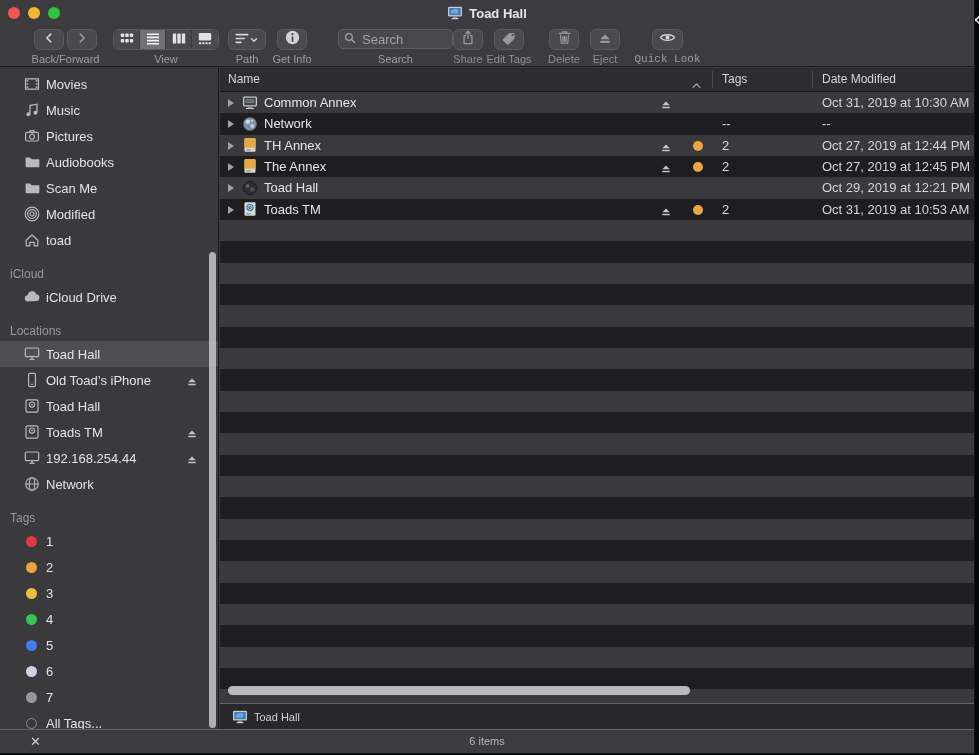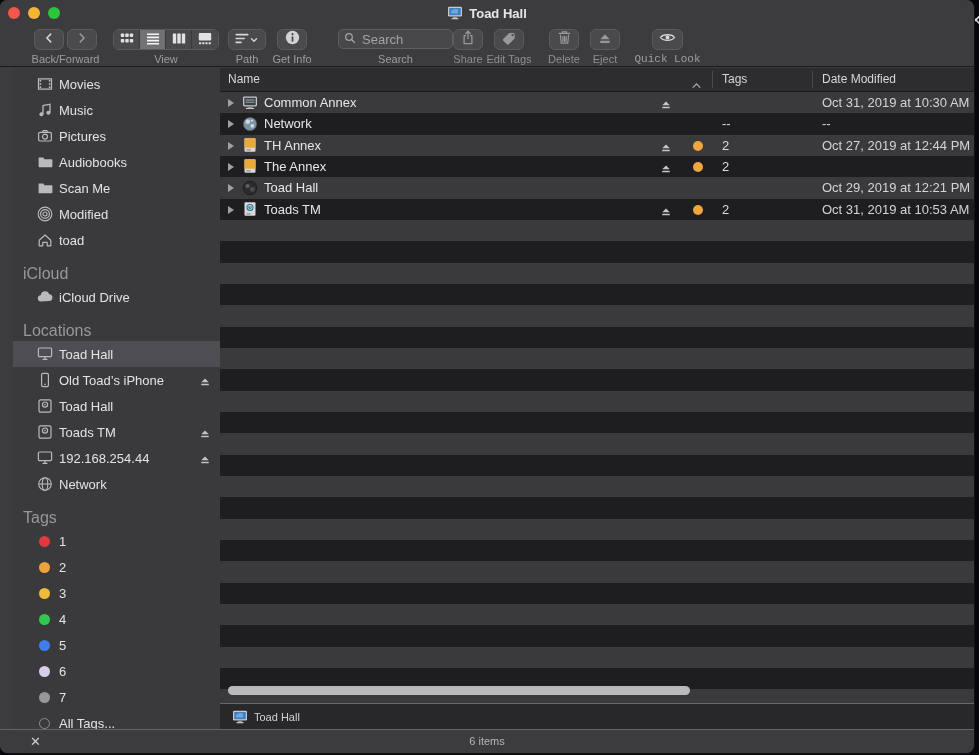--- a/index.html
+++ b/index.html
@@ -1,20 +1,20 @@
 <!DOCTYPE html>
 <html><head>
 <meta charset="utf-8">
 <style>
   html,body{margin:0;padding:0;background:#06070d;width:979px;height:755px;overflow:hidden;
     font-family:"Liberation Sans","DejaVu Sans",sans-serif;-webkit-font-smoothing:antialiased;}
   .desktop{position:absolute;inset:0;width:979px;height:755px;background:#06070d;}
   .artifact-x{position:absolute;left:970px;top:12px;color:#e8e8ec;font-size:14px;z-index:0;}
   .window{position:absolute;left:0;top:0;width:974px;height:753px;background:#3c3c3e;
-    border-radius:8px;overflow:hidden;box-shadow:0 0 0 1px #121214;z-index:1;}
+    border-radius:0;overflow:hidden;box-shadow:0 0 0 1px #121214;z-index:1;}
   
   .titlebar{position:absolute;left:0;top:0;right:0;height:26px;background:#3c3c3e;}
   .traffic{position:absolute;left:8px;top:7px;display:flex;gap:8px;}
   .tl{width:12px;height:12px;border-radius:50%;display:inline-block;}
   .tl.red{background:#f4564e;}.tl.yellow{background:#f5b52e;}.tl.green{background:#2cc63d;}
   .title-wrap{position:absolute;left:0;right:0;top:0;height:26px;display:flex;align-items:center;justify-content:center;gap:6px;}
   .title{color:#e6e6e9;font-size:13px;font-weight:bold;}
   .proxy-icon svg,.pb-icon svg{display:block;}
   
   .toolbar{position:absolute;left:0;top:26px;right:0;height:41px;background:#3c3c3e;
@@ -32,23 +32,23 @@
     color:#e2e2e5;border-right:1px solid #3a3a3c;box-sizing:border-box;}
   .seg .sg:last-child{border-right:none;}
   .seg .sg.sel{background:#717176;color:#f5f5f7;}
   .searchbox{width:115px;height:20px;background:#48484b;border:1px solid #5d5d62;border-radius:5px;
     display:flex;align-items:center;padding:0 5px;box-sizing:border-box;gap:4px;color:#a2a2a7;}
   .searchbox input{flex:1;min-width:0;background:transparent;border:none;outline:none;
     color:#e8e8ea;font-size:13px;font-family:inherit;}
   .searchbox input::placeholder{color:#a2a2a7;}
   
   .sidebar{position:absolute;left:0;top:68px;width:219px;bottom:23px;background:#3a3a3d;
-    border-right:1px solid #19191b;box-sizing:border-box;overflow:hidden;margin-left:13px;}
+    border-right:1px solid #19191b;box-sizing:border-box;overflow:hidden;}
   .sb-inner{padding-top:3px;}
-  .sb-header{height:20px;line-height:20px;padding-left:10px;font-size:16px;color:#97979d;margin-top:11px;}
+  .sb-header{height:20px;line-height:20px;padding-left:10px;font-size:12px;color:#97979d;margin-top:11px;}
   .sb-item{position:relative;height:26px;display:flex;align-items:center;}
   .sb-item.sel{background:#4d4d52;}
   .sb-ico{position:absolute;left:24px;width:16px;height:16px;color:#b9b9be;}
   .sb-label{position:absolute;left:46px;right:34px;font-size:13px;color:#e3e3e6;
     white-space:nowrap;overflow:hidden;}
   .sb-eject{position:absolute;right:20px;top:7px;width:12px;height:12px;color:#c3c3c7;}
   .tagdot{position:absolute;left:26px;top:7.5px;width:11px;height:11px;border-radius:50%;}
   .tagdot.outline{background:transparent !important;border:1.4px solid #8c8c91;box-sizing:border-box;}
   .sb-scroll{position:absolute;right:2px;top:184px;width:7px;height:476px;border-radius:4px;
     background:#c7c7c9;opacity:.85;}
@@ -509,20 +509,21 @@
                 <path d="M2.5 2.2c0-.6.4-1 1-1h9c.6 0 1 .4 1 1v8.6h-11Z" fill="#e9a93b"></path>
                 <rect x="4.2" y="12.2" width="4.6" height="1.3" rx="0.6" fill="#8f8f94"></rect>
               </svg></span>
             <span class="r-name">The Annex</span>
             <span class="r-eject"><svg width="12" height="12" viewBox="0 0 14 13">
                 <path d="M2.6 6.8 7 2.4l4.4 4.4Z" fill="currentColor"></path>
                 <rect x="2.6" y="8.4" width="8.8" height="1.9" rx="0.4" fill="currentColor"></rect>
               </svg></span>
             <span class="r-dot" style="background: rgb(239, 166, 62);"></span>
             <span class="r-tags">2</span>
+            <span class="r-date">Oct 27, 2019 at 12:45 PM</span>
           </div>
           <div class="row">
             <span class="disc"></span>
             <span class="r-ico"><svg width="16" height="16" viewBox="0 0 16 16">
                 <circle cx="8" cy="8" r="6.8" fill="#2c2c30"></circle>
                 <circle cx="5.6" cy="6" r="2.1" fill="#5f5f65"></circle>
                 <circle cx="10.4" cy="9.4" r="2.4" fill="#4c4c52"></circle>
                 <circle cx="8" cy="8" r="6.8" fill="none" stroke="#17171a" stroke-width="0.7"></circle>
               </svg></span>
             <span class="r-name">Toad Hall</span>

